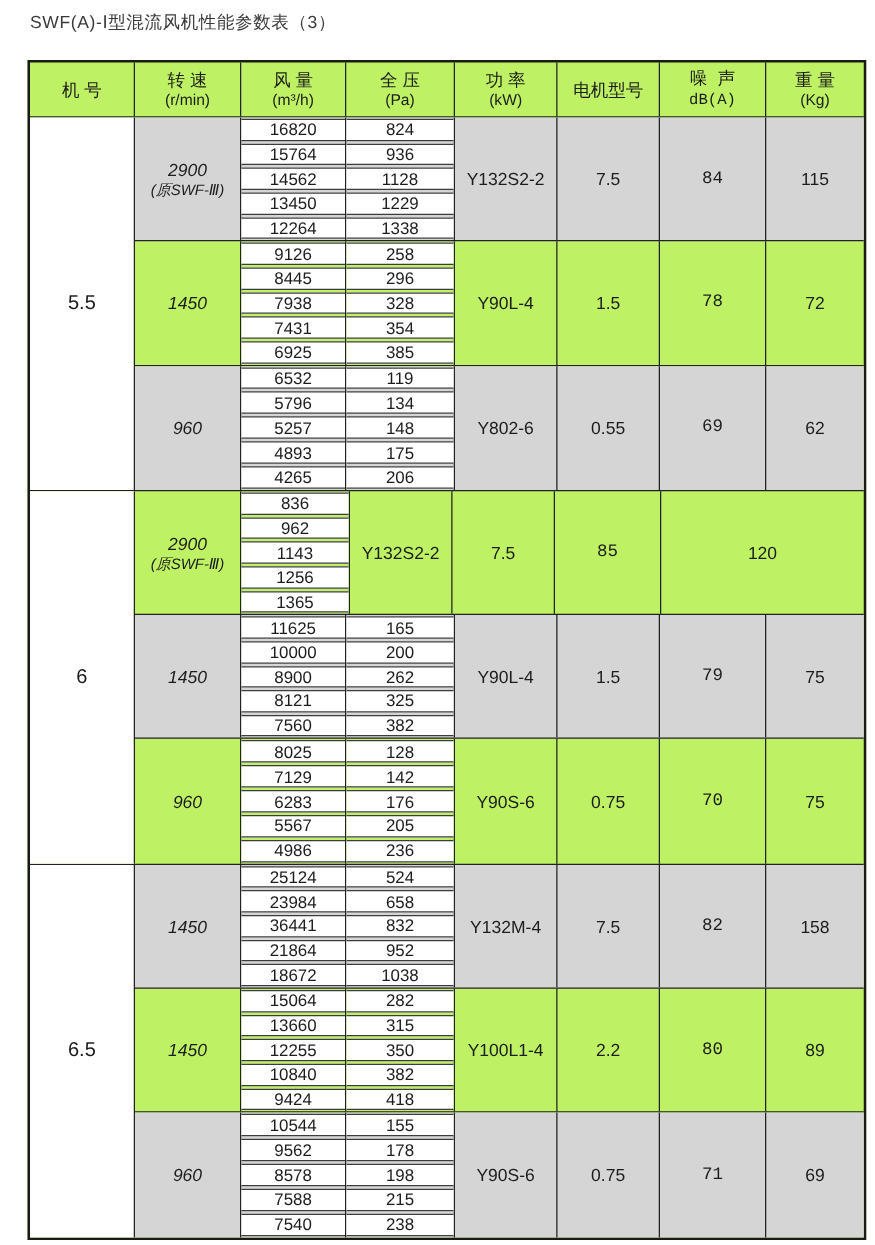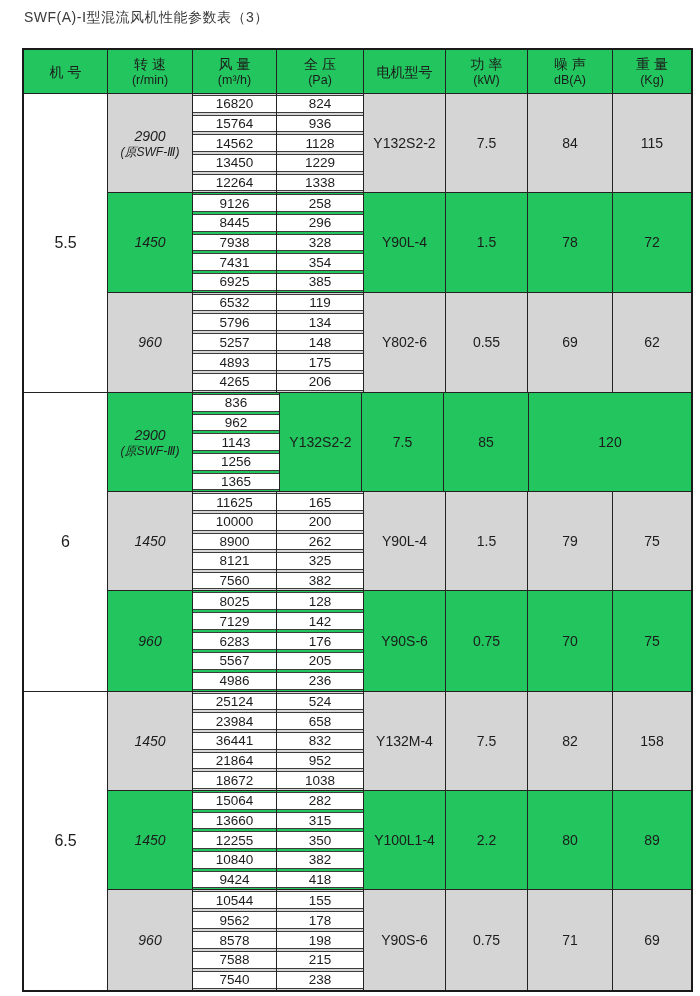--- a/index.html
+++ b/index.html
@@ -7,35 +7,35 @@
     width:700px; height:996px; background:#ffffff; position:relative;
     font-family:"Liberation Sans","DejaVu Sans",sans-serif; color:#1c1c1c;
     overflow:hidden;
   }
   .title {
     position:absolute; left:24px; top:9px;
     font-size:14px; color:#3a3a3a; letter-spacing:0.5px; white-space:nowrap;
   }
   .ftable {
     position:absolute; left:22px; top:48px; width:671px;
-    box-sizing:border-box; border:2px solid #1a1a1a; background:#22c55e;
+    box-sizing:border-box; border:2px solid #1a1a1a; background:#bef264;
   }
   .thead { display:flex; height:44px; box-sizing:border-box; border-bottom:1px solid #222; }
   .cell {
     box-sizing:border-box; border-right:1px solid #222;
     display:flex; align-items:center; justify-content:center;
     text-align:center; overflow:hidden;
   }
   .w0 { flex:0 0 84px; }
   .w1 { flex:0 0 85px; }
   .w2 { flex:0 0 84px; }
   .w3 { flex:0 0 87px;justify-content:center; }
   .w4 { flex:0 0 82px; }
   .w5 { flex:0 0 82px; }
-  .w6 { flex:0 0 85px; }
+  .w6 { flex:0 0 85px;font-family:Liberation Mono, monospace; }
   .w7 { flex:1 1 auto; border-right:none; }
   .hcell { flex-direction:column; gap:1px; }
   .h1 { font-size:14px; line-height:16px; }
   .h2 { font-size:12.5px; line-height:14px; }
   .block { display:flex; border-bottom:1px solid #222; }
   .block:last-child { border-bottom:none; }
   .mcell { font-size:16px; background:#ffffff; }
   .groups { flex:1 1 auto; display:flex; flex-direction:column; }
   .group { display:flex; height:99.3px; box-sizing:border-box; border-bottom:1px solid #222; }
   .group:last-child { border-bottom:none; }
@@ -67,26 +67,26 @@
         <span class="h2">(r/min)</span>
       </div>
       <div class="cell hcell w2">
         <span class="h1">风 量</span>
         <span class="h2">(m³/h)</span>
       </div>
       <div class="cell hcell w3">
         <span class="h1">全 压</span>
         <span class="h2">(Pa)</span>
       </div>
-      <div class="cell hcell w4">
-        <span class="h1">电机型号</span>
-      </div>
       <div class="cell hcell w5">
         <span class="h1">功 率</span>
         <span class="h2">(kW)</span>
+      </div>
+      <div class="cell hcell w4">
+        <span class="h1">电机型号</span>
       </div>
       <div class="cell hcell w6">
         <span class="h1">噪 声</span>
         <span class="h2">dB(A)</span>
       </div>
       <div class="cell hcell w7">
         <span class="h1">重 量</span>
         <span class="h2">(Kg)</span>
       </div>
     </div>

